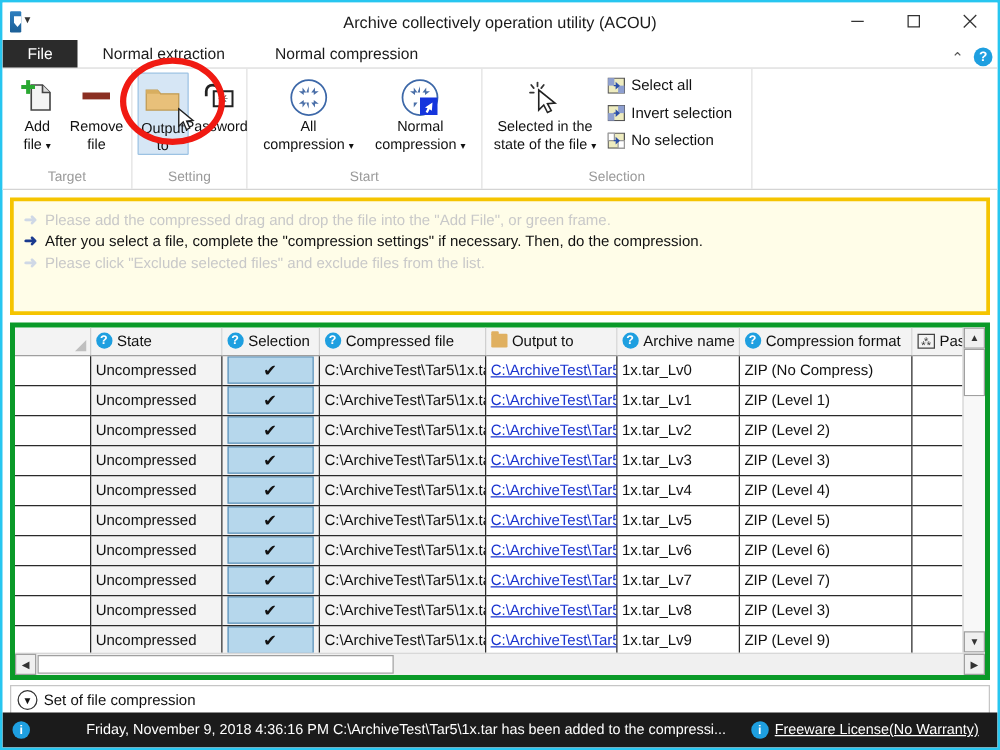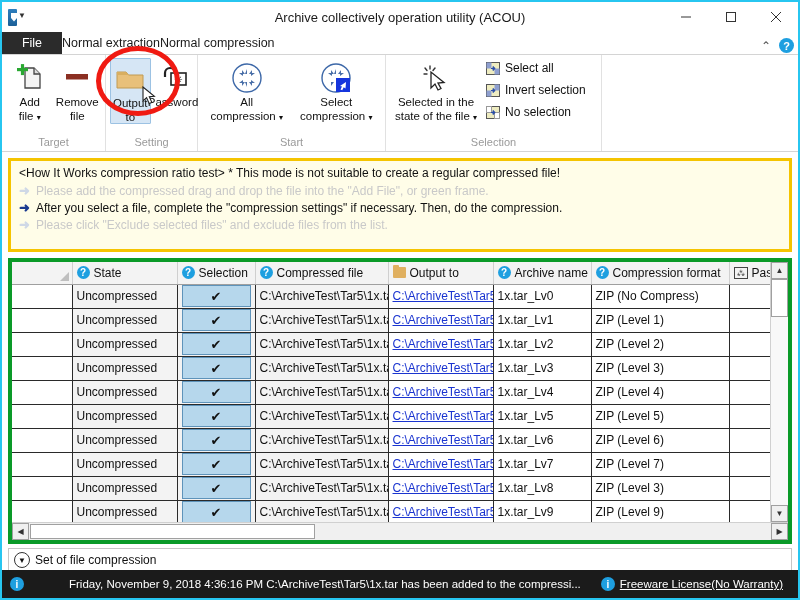--- a/index.html
+++ b/index.html
@@ -77,21 +77,21 @@
   }
   .tab-file {
     width: 60px; height: 22px;
     background: #2b2b2b;
     color: #ffffff;
     font-size: 12.5px;
     display: flex; align-items: center; justify-content: center;
   }
   .tab {
     height: 22px;
-    padding: 0 0;
+    padding: 0 20px;
     font-size: 12.5px;
     color: #1a1a1a;
     display: flex; align-items: center;
     box-sizing: border-box;
   }
   .tab.active {
     color: #1675c0;
     background: #ffffff;
     border: 1px solid #d4d4d4;
     border-bottom: 1px solid #ffffff;
@@ -519,21 +519,21 @@
               <circle cx="16" cy="16" r="14" fill="#fff" stroke="#3d68a8" stroke-width="1.4"></circle>
               <g fill="#4a6fa8">
                 <path d="M11 8 l3 4 l-3 0 z M16 7 l0 5 l-2 0 z M21 8 l-3 4 l3 0 z"></path>
                 <path d="M8 11 l4 3 l0 -3 z M24 11 l-4 3 l0 -3 z"></path>
                 <path d="M11 24 l3 -4 l-3 0 z"></path>
               </g>
               <rect x="16" y="16" width="14" height="14" fill="#1535dd"></rect>
               <path d="M26 20 l-6 4 l2 0.5 l-1.5 3 l1.7 0.8 l1.5 -3 l1.8 1.2 z" fill="#fff"></path>
             </svg>
           </div>
-          <div class="rbtn-label">Select</div>
+          <div class="rbtn-label">Normal</div>
           <div class="rbtn-label"><span>compression</span> <span class="caret">▾</span></div>
         </div>
       </div>
       <div class="rgroup-label">Start</div>
     </div>
 
     <div class="rgroup" style="width:216px;">
       <div class="rgroup-items">
         <div class="rbtn" style="width:92px;">
           <div class="rbtn-icon">
@@ -586,21 +586,20 @@
     <div class="rgroup" style="flex:1;border-right:none;"></div>
   </div>
 
   <div class="annot-ellipse" style="left:94px; top:44px; width:74px; height:60px;"></div>
 
   <svg class="cursor-arrow" style="left:140px; top:84px;" width="16" height="20" viewBox="0 0 16 20">
     <path d="M1 1 L1 15 L4.6 11.6 L7.2 17.6 L9.8 16.4 L7.3 10.8 L12.4 10.4 z" fill="#ffffff" stroke="#222" stroke-width="1.1"></path>
   </svg>
 
   <div class="infopanel">
-    <div class="info-head">&lt;How It Works compression ratio test&gt; * This mode is not suitable to create a regular compressed file!</div>
     <div class="info-row dim">
       <span class="arrow">➜</span>
       <span>Please add the compressed drag and drop the file into the "Add File", or green frame.</span>
     </div>
     <div class="info-row on">
       <span class="arrow">➜</span>
       <span>After you select a file, complete the "compression settings" if necessary. Then, do the compression.</span>
     </div>
     <div class="info-row dim">
       <span class="arrow">➜</span>

